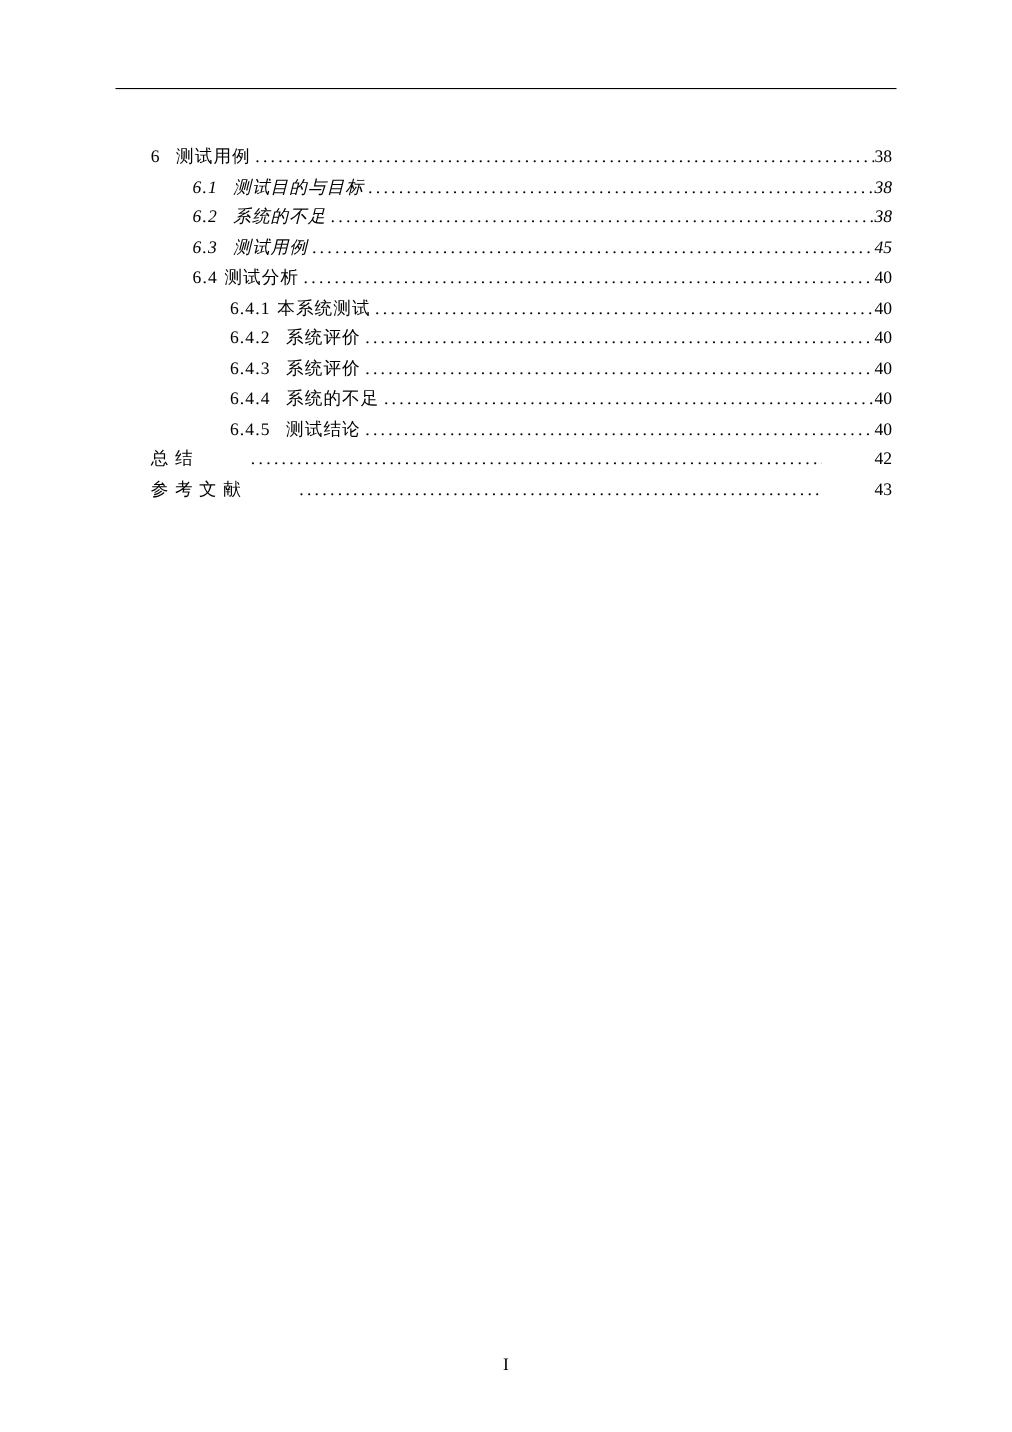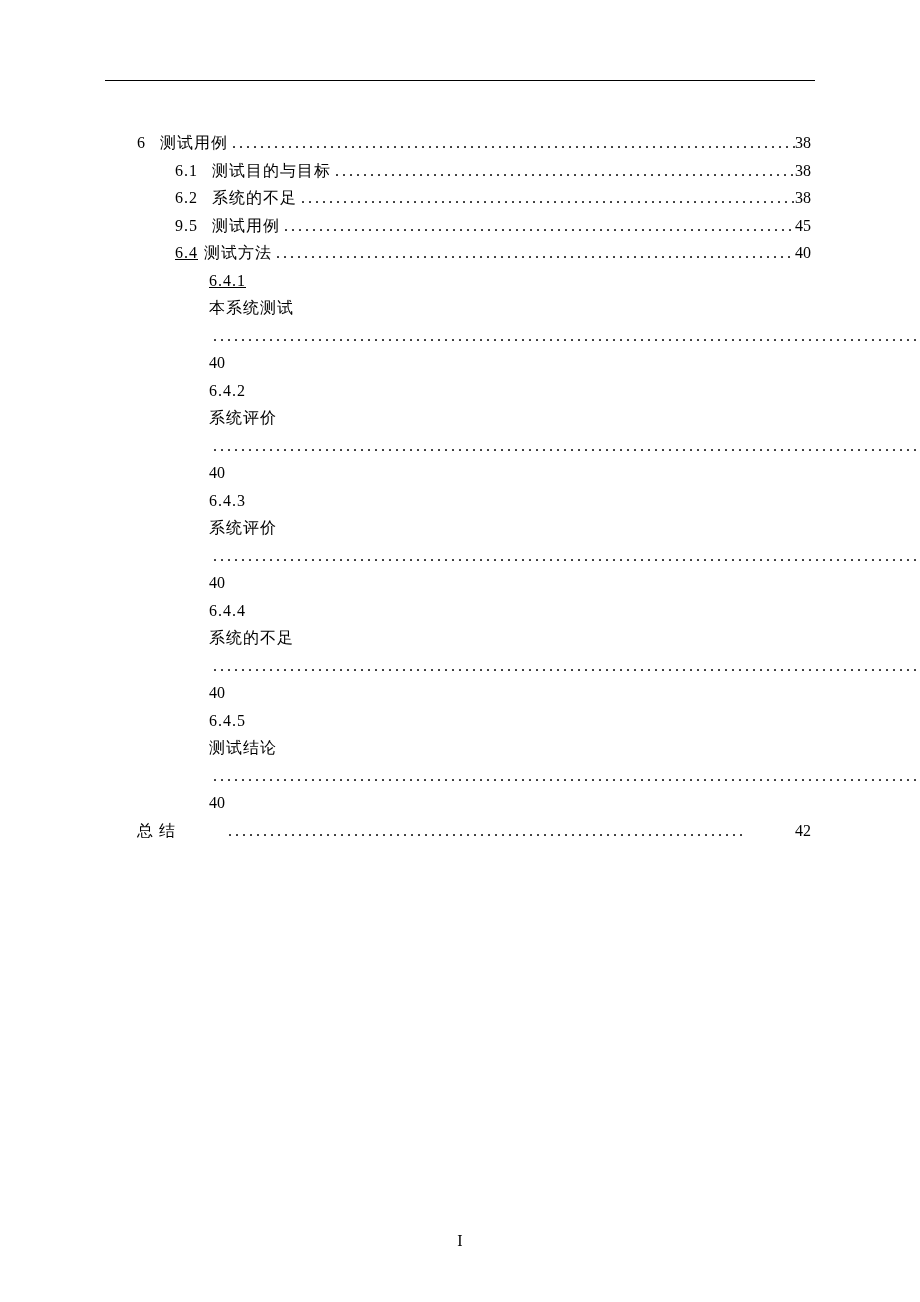--- a/index.html
+++ b/index.html
@@ -23,36 +23,35 @@
     }
     .toc-line {
       display: flex;
       align-items: baseline;
       font-size: 16px;
       color: #000;
       line-height: 1.72;
       white-space: nowrap;
     }
     .indent-1 { padding-left: 32px; }
-    .indent-2 { padding-left: 70px; }
+    .indent-2 { padding-left: 70px; font-style: italic; }
     .indent-2b { padding-left: 70px; }
-    .indent-3 { padding-left: 104px; flex-direction: column; }
+    .indent-3 { padding-left: 104px; }
     .indent-0 { padding-left: 32px; gap: 48px; }
     .num {
       margin-right: 14px;
       letter-spacing: 1px;
     }
     .num-sub {
       margin-right: 14px;
       letter-spacing: 1px;
     }
     .num-tight {
       margin-right: 6px;
       letter-spacing: 1px;
-      text-decoration: underline;
     }
     .label {
       letter-spacing: 1px;
     }
     .leader {
       flex: 1;
       overflow: hidden;
       letter-spacing: 3px;
       color: #000;
       padding: 0 4px;
@@ -91,28 +90,28 @@
         <span class="leader"></span>
         <span class="pg">38</span>
       </div>
       <div class="toc-line indent-2">
         <span class="num-sub">6.2</span>
         <span class="label">系统的不足</span>
         <span class="leader"></span>
         <span class="pg">38</span>
       </div>
       <div class="toc-line indent-2">
-        <span class="num-sub">9.5</span>
+        <span class="num-sub">6.3</span>
         <span class="label">测试用例</span>
         <span class="leader"></span>
         <span class="pg">45</span>
       </div>
       <div class="toc-line indent-2b">
         <span class="num-tight">6.4</span>
-        <span class="label">测试方法</span>
+        <span class="label">测试分析</span>
         <span class="leader"></span>
         <span class="pg">40</span>
       </div>
       <div class="toc-line indent-3">
         <span class="num-tight">6.4.1</span>
         <span class="label">本系统测试</span>
         <span class="leader"></span>
         <span class="pg">40</span>
       </div>
       <div class="toc-line indent-3">
@@ -137,18 +136,23 @@
         <span class="num-sub">6.4.5</span>
         <span class="label">测试结论</span>
         <span class="leader"></span>
         <span class="pg">40</span>
       </div>
       <div class="toc-line indent-0">
         <span class="label">总 结</span>
         <span class="leader"></span>
         <span class="pg">42</span>
       </div>
+      <div class="toc-line indent-0">
+        <span class="label">参 考 文 献</span>
+        <span class="leader"></span>
+        <span class="pg">43</span>
+      </div>
     </div>
 </div>
 
 <div class="footer">
   <span>I</span>
 </div>
 
 </body></html>

